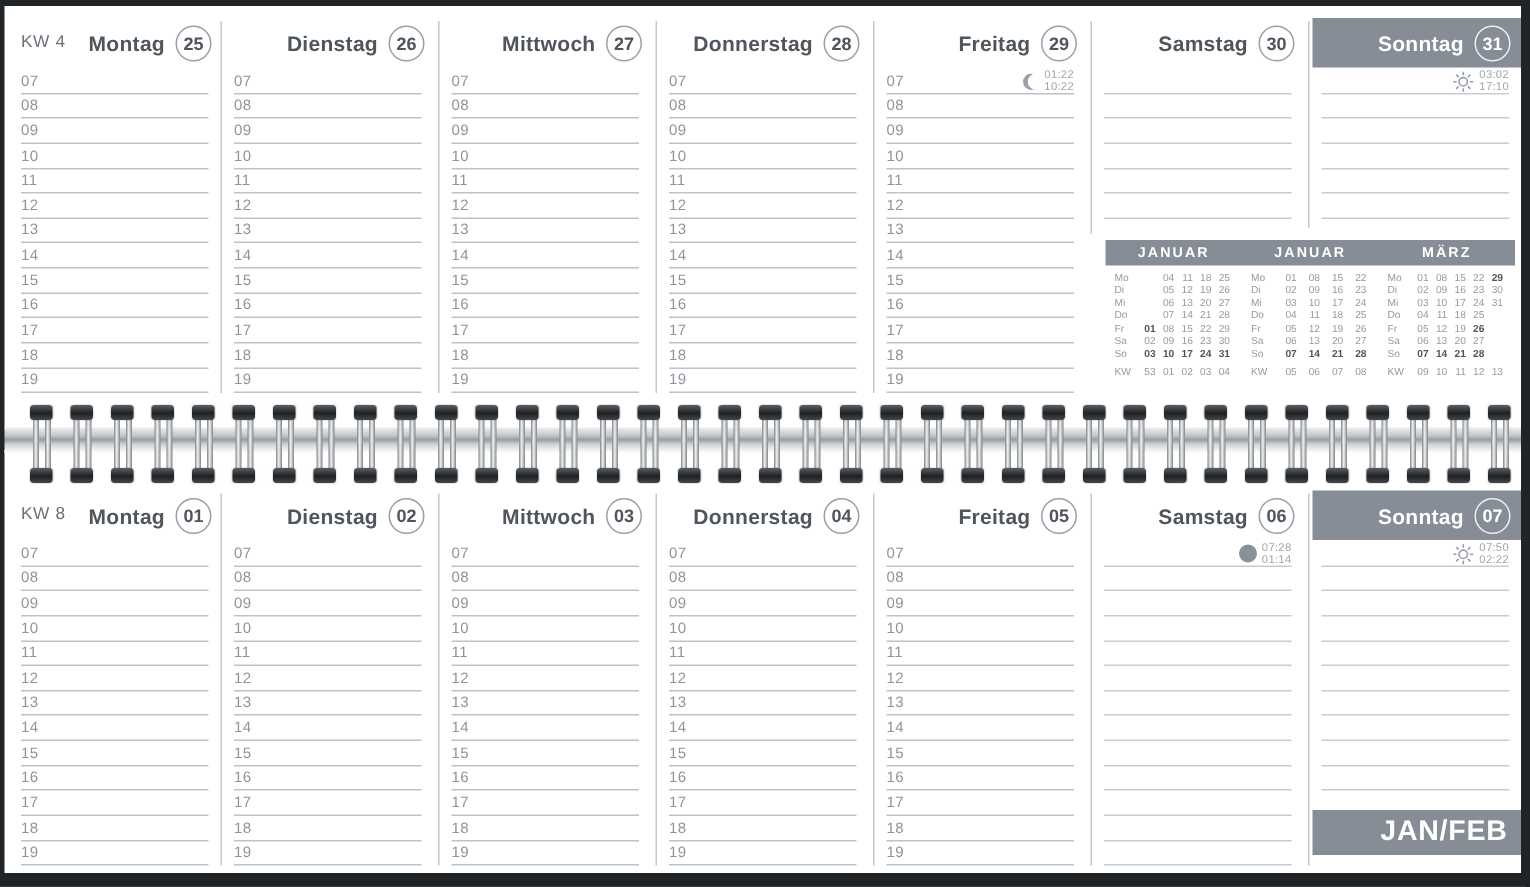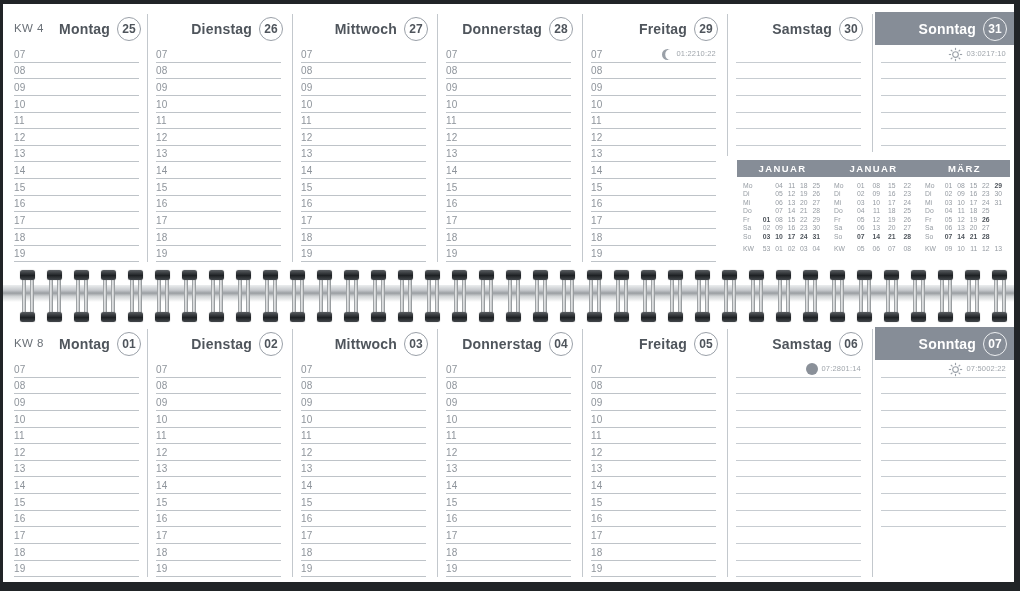--- a/index.html
+++ b/index.html
@@ -28,21 +28,21 @@
   .row.light{border-bottom-color:#C7CCD1;}
   .hour{position:absolute;left:0;bottom:2px;font-size:10px;line-height:10px;color:#8E949B;letter-spacing:.3px;}
 
   .divider{position:absolute;width:1px;background:#C3C8CD;}
 
   .kw{position:absolute;left:11px;font-size:11.5px;color:#6A7077;letter-spacing:.4px;}
   #sec-top .kw{top:18px;}
   #sec-bot .kw{top:37px;}
 
   .astro{position:absolute;right:7px;height:14px;display:flex;align-items:center;gap:3px;}
-  .times{display:flex;flex-direction:row;font-size:7.5px;line-height:8px;color:#A0A6AC;letter-spacing:.2px;}
+  .times{display:flex;flex-direction:column;font-size:7.5px;line-height:8px;color:#A0A6AC;letter-spacing:.2px;}
   .crescent{width:11px;height:11px;border-radius:50%;box-shadow:inset 3.2px 0 0 #9AA0A8;}
   .fullmoon{width:12px;height:12px;border-radius:50%;background:#8A9099;}
   .sunsvg{display:block;}
 
   .minical{position:absolute;left:734px;top:156px;width:273px;}
   .mc-head{display:flex;height:17px;background:#868D97;align-items:center;}
   .mc-head span{flex:1;text-align:center;color:#fff;font-weight:bold;font-size:9.5px;letter-spacing:1.4px;}
   .mc-body{display:flex;padding-top:4px;}
   .mc-month{flex:0 0 91px;box-sizing:border-box;padding:0 8px 0 6px;}
   .mc-row{display:flex;height:8.5px;align-items:center;}
@@ -567,20 +567,21 @@
           <div class="times">
             <div>03:02</div>
             <div>17:10</div>
           </div>
         </div>
       </div>
     </div>
 
   <div class="sec" id="sec-bot">
     <div class="kw">KW 8</div>
+    <div class="monthbox">JAN/FEB</div>
   <div class="divider" style="left: 144px; top: 29px; height: 248px;"></div>
       <div class="divider" style="left: 289px; top: 29px; height: 248px;"></div>
       <div class="divider" style="left: 434px; top: 29px; height: 248px;"></div>
       <div class="divider" style="left: 579px; top: 29px; height: 248px;"></div>
       <div class="divider" style="left: 724px; top: 29px; height: 248px;"></div>
       <div class="divider" style="left: 869px; top: 29px; height: 248px;"></div>
       <div class="col" style="left: 5px;">
         <div class="day-header" style="top: 29px;">
           <span class="day-name">Montag</span>
           <span class="day-badge">01</span>

